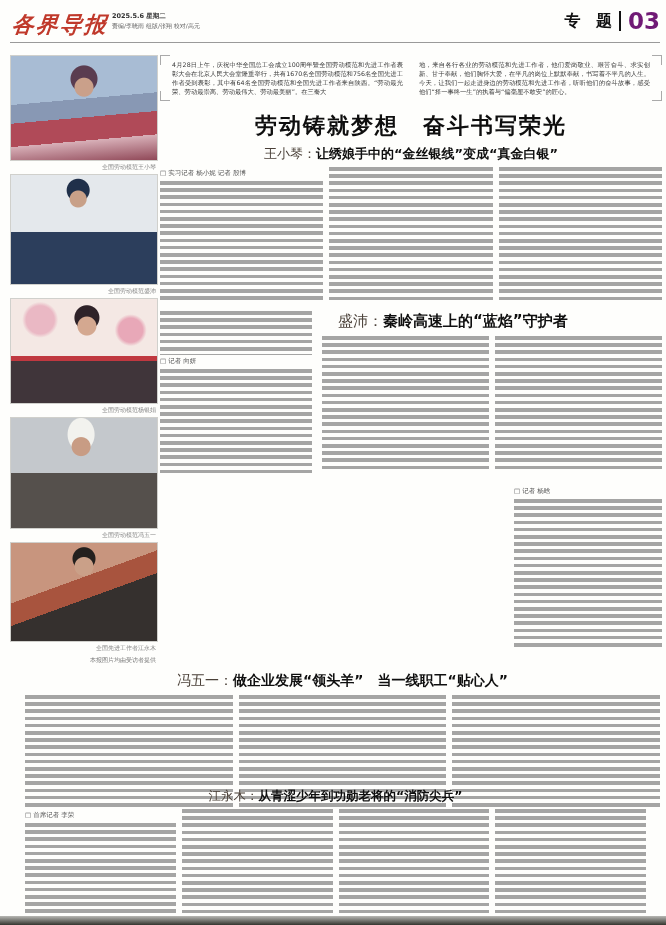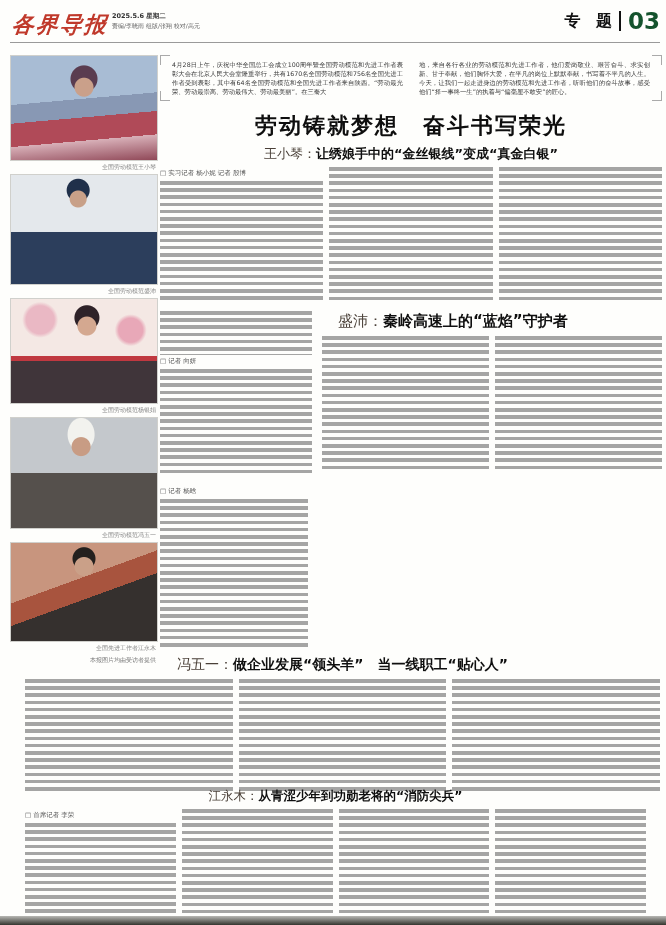--- a/index.html
+++ b/index.html
@@ -10,21 +10,21 @@
   .hdr{position:absolute;top:8px;left:10px;right:6px;height:32px;}
   .mast{position:absolute;left:2px;top:2px;font-family:"DejaVu Serif","Liberation Serif",serif;
         font-weight:bold;font-style:italic;font-size:22px;color:#c0392b;letter-spacing:2px;
         transform:skewX(-6deg);}
   .dateblock{position:absolute;left:102px;top:4px;font-size:6.5px;line-height:9px;color:#444;}
   .dateblock .d1{font-weight:bold;color:#333;}
   .dateblock .d2{color:#666;font-size:6px;}
   .sect{position:absolute;right:0;top:0;display:flex;align-items:center;}
   .sect .zt{font-size:16px;font-weight:bold;letter-spacing:5px;color:#111;}
   .sect .bar{width:2px;height:20px;background:#111;margin:0 7px 0 2px;}
-  .sect .pn{font-size:23px;font-weight:bold;color:#14532d;}
+  .sect .pn{font-size:23px;font-weight:bold;color:#701a75;}
   .hrule{position:absolute;top:42px;left:10px;right:6px;height:1px;background:#9a9a9a;}
 
   
   .photocol{position:absolute;left:10px;top:55px;width:148px;}
   .ph{width:148px;border:1px solid #d0d0cc;box-sizing:border-box;}
   .cap{font-size:6px;color:#888;text-align:right;padding:2px 2px 4px;line-height:7px;}
   .credit{font-size:6px;color:#777;text-align:right;padding:1px 2px;line-height:7px;}
 
   .ph1{height:106px;background:
       radial-gradient(circle at 50% 30%, #caa08a 0 9px, transparent 10px),
@@ -78,28 +78,28 @@
 
   .art1 h2{font-size:13px;margin:3px 0 4px;}
   .cols{display:flex;gap:6px;}
   .cols .col{flex:1;}
 
   .band2{display:flex;gap:10px;margin-top:8px;}
   .band2 .strip{width:152px;flex:none;}
   .band2 .rblock{flex:1;}
   .band2 h2{font-size:15px;margin:1px 16px 5px;}
 
-  .band3{display:flex;gap:8px;margin-top:8px;}
+  .band3{display:flex;gap:8px;margin-top:8px;justify-content:flex-end;}
   .band3 .strip{width:148px;flex:none;padding-top:4px;}
   .greenbox{flex:1;border:2px solid #5db32e;border-right:5px solid #bcd32f;
             border-radius:8px;padding:5px 8px 7px;box-sizing:border-box;background:#fffffe;}
   .greenbox h2{font-size:15px;margin:1px 0 5px;}
 
   .art4{position:absolute;left:25px;top:656px;right:6px;}
-  .art4 h2{font-size:14px;text-align:center;margin:0 0 5px;}
+  .art4 h2{font-size:14px;text-align:center;margin:16px 0 5px;}
   .art5{position:absolute;left:25px;top:788px;right:20px;}
   .art5 h2{font-size:12.5px;text-align:center;margin:0 0 4px;}
 
   .edge{position:absolute;left:0;right:0;bottom:0;height:9px;
         background:linear-gradient(to bottom,#b8b8b4,#35352f);}
 </style>
 </head>
 <body>
 
 <div class="sheet">

